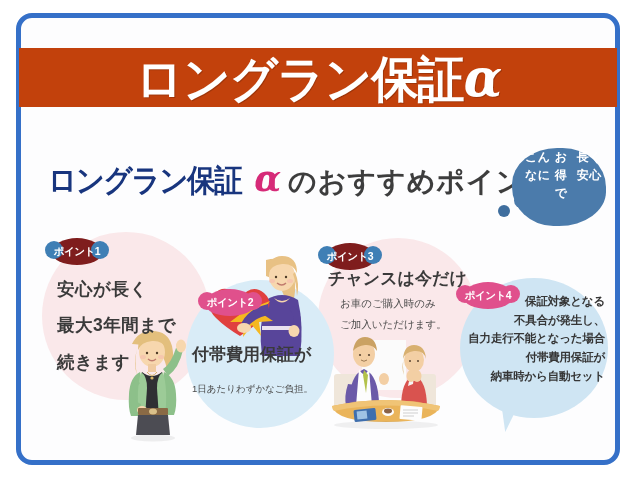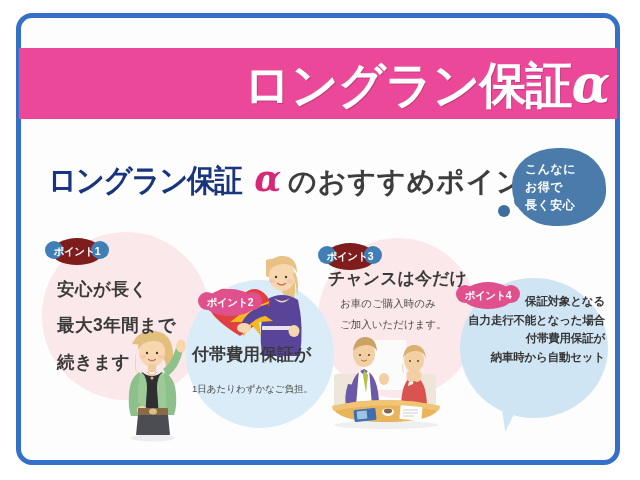--- a/index.html
+++ b/index.html
@@ -31,25 +31,25 @@
     box-sizing: border-box;
     background: #fdfdfe;
   }
 
   
   .title-band {
     position: absolute;
     left: 19px;
     top: 48px;
     width: 598px;
-    height: 71px;
-    background: #ec4899;
+    height: 59px;
+    background: #c2410c;
     display: flex;
     align-items: center;
-    justify-content: flex-end;
+    justify-content: center;
     overflow: hidden;
   }
   .title-text {
     color: #ffffff;
     font-size: 49px;
     font-weight: bold;
     letter-spacing: -1px;
     line-height: 1;
     white-space: nowrap;
     transform: scaleX(0.96);
@@ -97,21 +97,21 @@
   
   .bubble-topright {
     position: absolute;
     left: 512px;
     top: 148px;
     width: 94px;
     height: 78px;
     background: #4b7bab;
     border-radius: 48% 46% 50% 44% / 46% 50% 44% 50%;
     display: flex;
-    flex-direction: column;
+    flex-direction: row;
     align-items: flex-start;
     justify-content: center;
     padding-left: 13px;
     box-sizing: border-box;
   }
   .bubble-topright span {
     color: #ffffff;
     font-size: 12px;
     font-weight: bold;
     line-height: 1.5;
@@ -433,18 +433,19 @@
   </div>
 
   <div class="pt-block pt3">
     <div class="pt-head">チャンスは今だけ</div>
     <div class="pt-sub">お車のご購入時のみ</div>
     <div class="pt-sub">ご加入いただけます。</div>
   </div>
 
   <div class="pt-block pt4">
     <div class="pt-head">保証対象となる</div>
+    <div class="pt-head">不具合が発生し、</div>
     <div class="pt-head">自力走行不能となった場合</div>
     <div class="pt-head">付帯費用保証が</div>
     <div class="pt-head">納車時から自動セット</div>
   </div>
 
 </div>
 
 </body></html>

